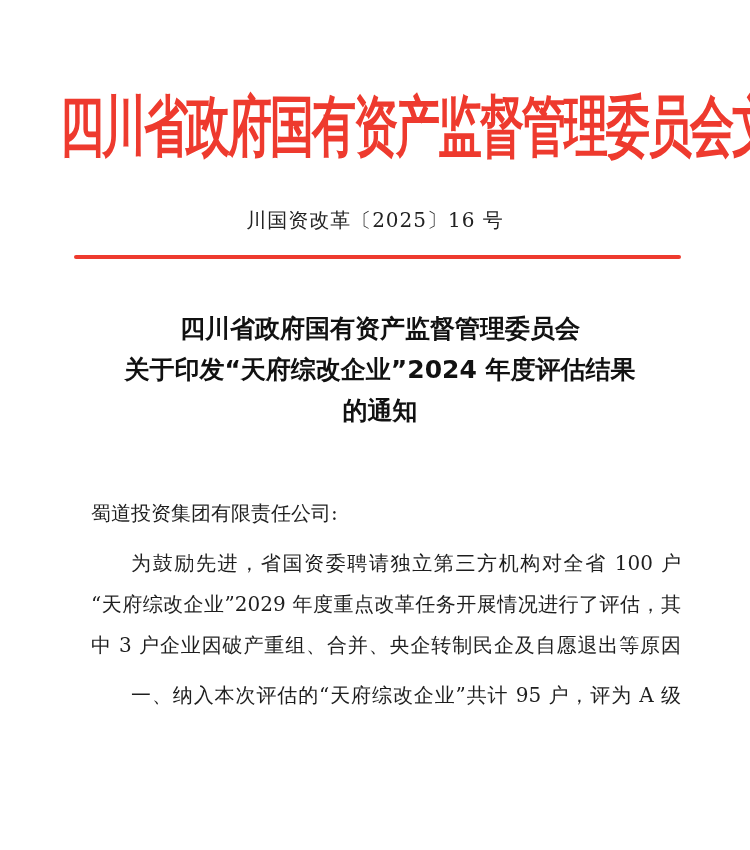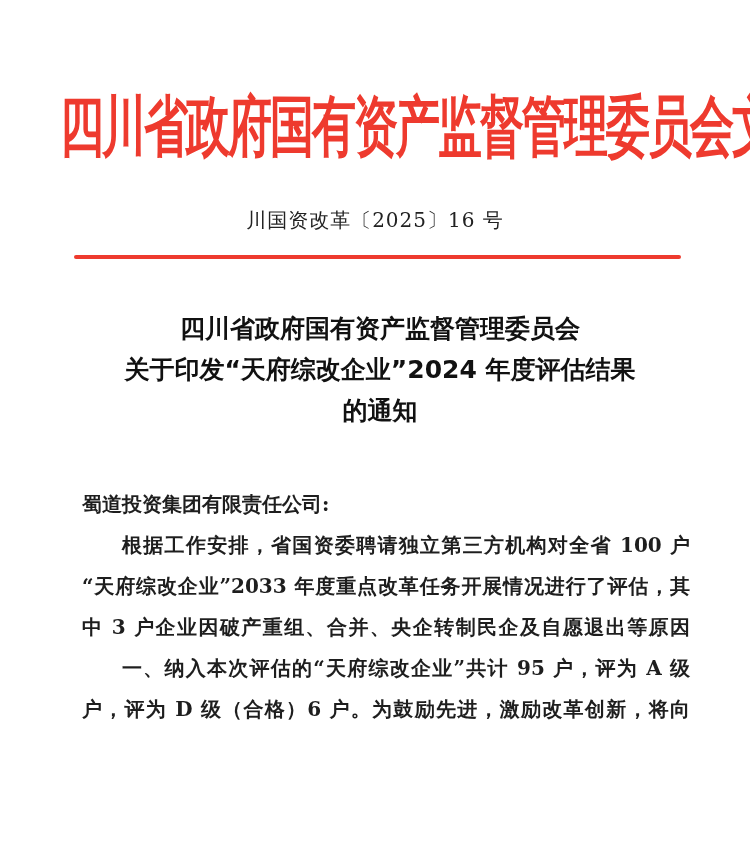--- a/index.html
+++ b/index.html
@@ -73,24 +73,23 @@
   .body-text {
     position: absolute;
     left: 82px;
     top: 484px;
     width: 608px;
     font-size: 20px;
     line-height: 41px;
     color: #1e1e1e;
   }
   .body-text p {
-    margin: 0;
+    margin: 9px;
     text-align: justify;
     text-align-last: left;
-    font-weight: bold;
   }
   .salutation { margin: 0; }
   .line { display: block; white-space: nowrap; text-align: justify; text-align-last: justify; }
   .line.last { text-align-last: left; }
   .line.first-indent { padding-left: 40px; }
 </style>
 </head>
 <body>
 
 <div class="page">
@@ -104,24 +103,23 @@
   <div class="title">
     <div>四川省政府国有资产监督管理委员会</div>
     <div>关于印发“天府综改企业”2024 年度评估结果</div>
     <div>的通知</div>
   </div>
 
   <div class="body-text">
     <p class="salutation">蜀道投资集团有限责任公司:</p>
 
     <p>
-      <span class="line first-indent">根据工作安排，省国资委聘请独立第三方机构对全省 100 户</span>
-      <span class="line">“天府综改企业”2033 年度重点改革任务开展情况进行了评估，其</span>
+      <span class="line first-indent">为鼓励先进，省国资委聘请独立第三方机构对全省 100 户</span>
+      <span class="line">“天府综改企业”2029 年度重点改革任务开展情况进行了评估，其</span>
       <span class="line">中 3 户企业因破产重组、合并、央企转制民企及自愿退出等原因</span>
     </p>
 
     <p>
       <span class="line first-indent">一、纳入本次评估的“天府综改企业”共计 95 户，评为 A 级</span>
-      <span class="line">户，评为 D 级（合格）6 户。为鼓励先进，激励改革创新，将向</span>
     </p>
   </div>
 
 </div>
 
 </body></html>

